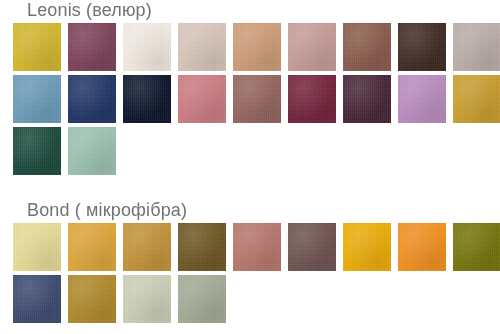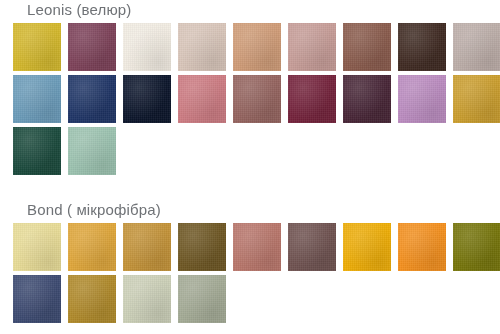--- a/index.html
+++ b/index.html
@@ -23,21 +23,21 @@
     left: 0;
     width: 500px;
   }
   #group-leonis { top: 0; }
   #group-bond   { top: 200px; }
 
   .group-title {
     position: absolute;
     left: 27px;
     top: 0;
-    font-size: 15px;
+    font-size: 18px;
     line-height: 20px;
     color: #6f7276;
     letter-spacing: 0.15px;
     white-space: nowrap;
   }
 
   .swatch-rows {
     position: absolute;
     left: 13px;
     top: 23px;

